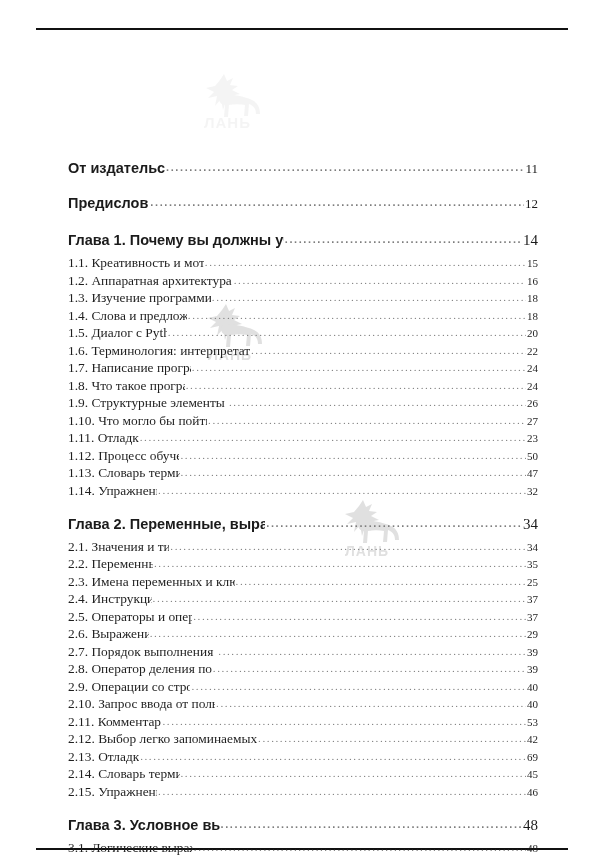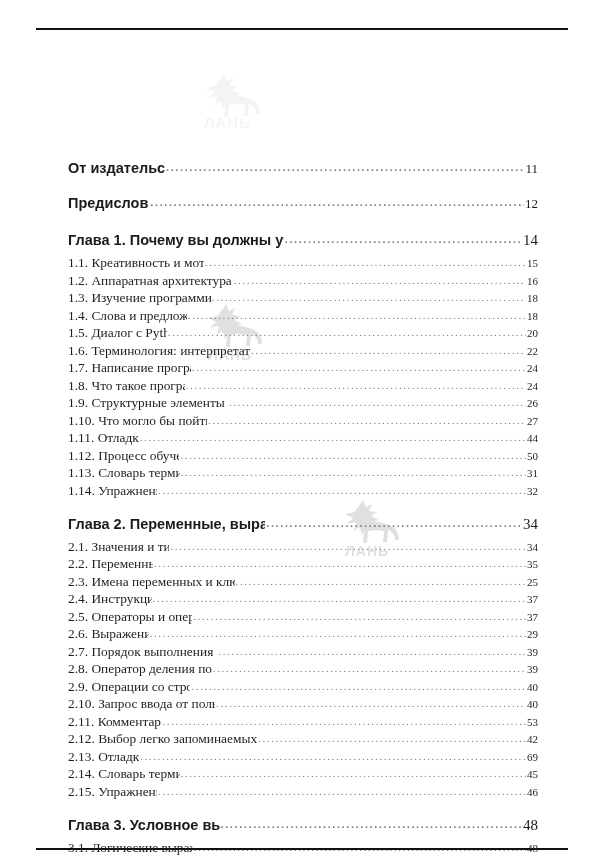--- a/index.html
+++ b/index.html
@@ -248,31 +248,31 @@
           <span class="page-no">26</span>
         </div>
         <div class="entry section">
           <span class="label">1.10. Что могло бы пойти не так</span>
           <span class="leader">................................................................................................</span>
           <span class="page-no">27</span>
         </div>
         <div class="entry section">
           <span class="label">1.11. Отладка</span>
           <span class="leader">................................................................................................</span>
-          <span class="page-no">44</span>
+          <span class="page-no">23</span>
         </div>
         <div class="entry section">
           <span class="label">1.12. Процесс обучения</span>
           <span class="leader">................................................................................................</span>
           <span class="page-no">50</span>
         </div>
         <div class="entry section">
           <span class="label">1.13. Словарь терминов</span>
           <span class="leader">................................................................................................</span>
-          <span class="page-no">31</span>
+          <span class="page-no">47</span>
         </div>
         <div class="entry section">
           <span class="label">1.14. Упражнения</span>
           <span class="leader">................................................................................................</span>
           <span class="page-no">32</span>
         </div>
       </div>
       <div class="chapter-block">
         <div class="entry chapter">
           <span class="label">Глава 2. Переменные, выражения и инструкции</span>

